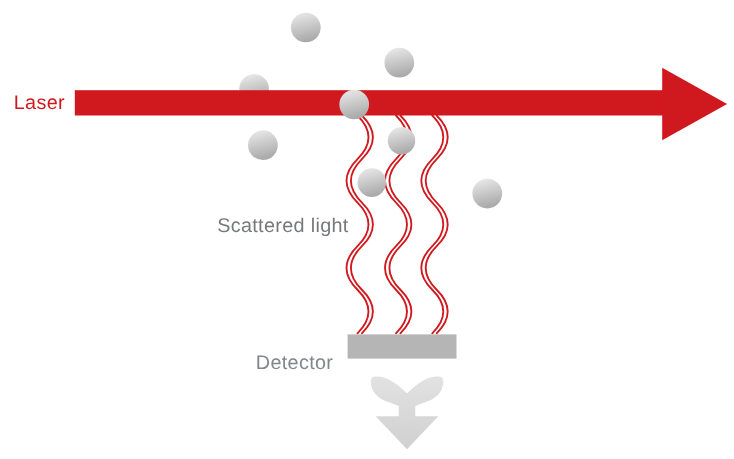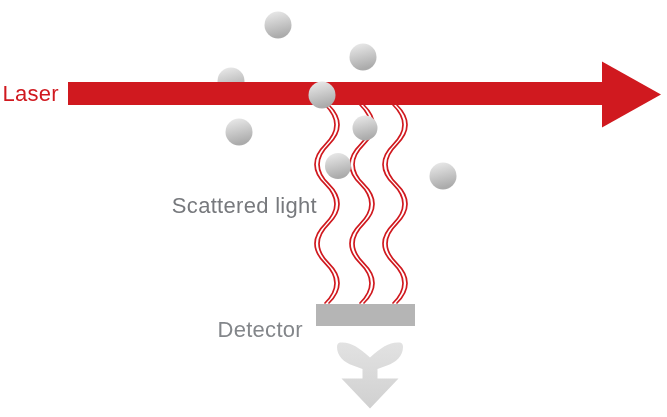--- a/index.html
+++ b/index.html
@@ -7,21 +7,21 @@
     position: relative;
     width: 667px;
     height: 417px;
     background: #ffffff;
     overflow: hidden;
     font-family: "Liberation Sans", sans-serif;
   }
   .stage svg { position: absolute; left: 0; top: 0; }
   .label {
     position: absolute;
-    font-size: 22px;
+    font-size: 18px;
     line-height: 23px;
     letter-spacing: 0.3px;
     white-space: nowrap;
   }
   .label-laser   { right: 608px; top: 82px;  color: #d0191f; text-align: right; }
   .label-scatter { right: 350px; top: 194px; color: #77797d; text-align: right; margin-left: 31px; }
   .label-detector{ right: 364px; top: 318px; color: #83868a; text-align: right; }
 </style>
 </head>
 <body>

